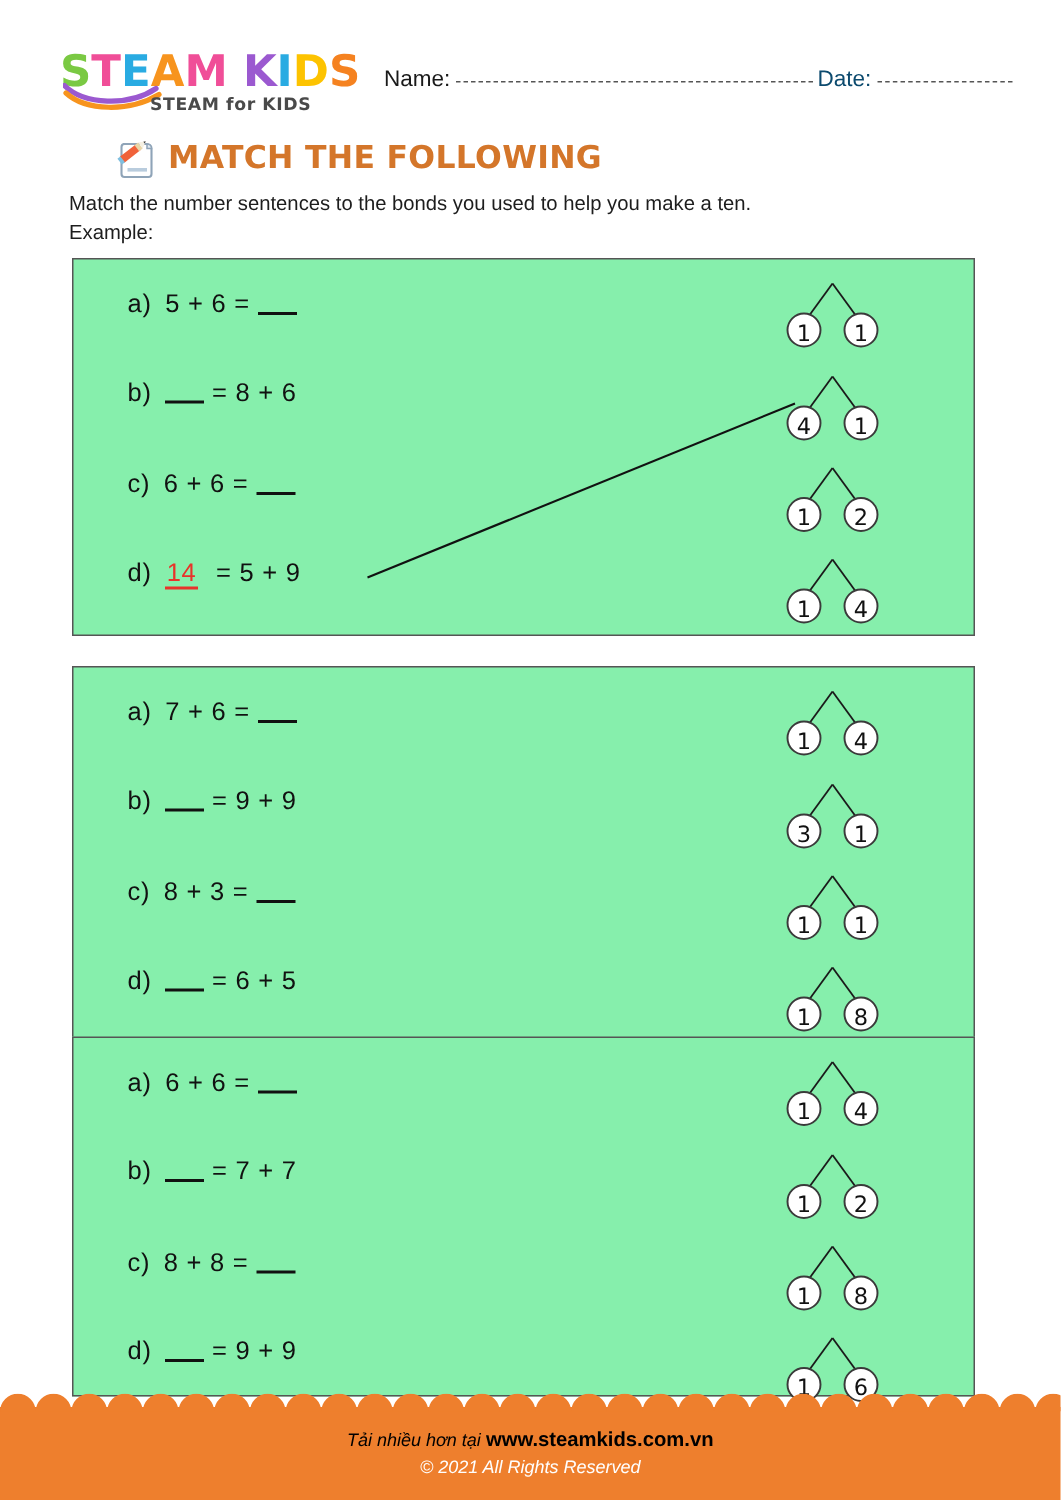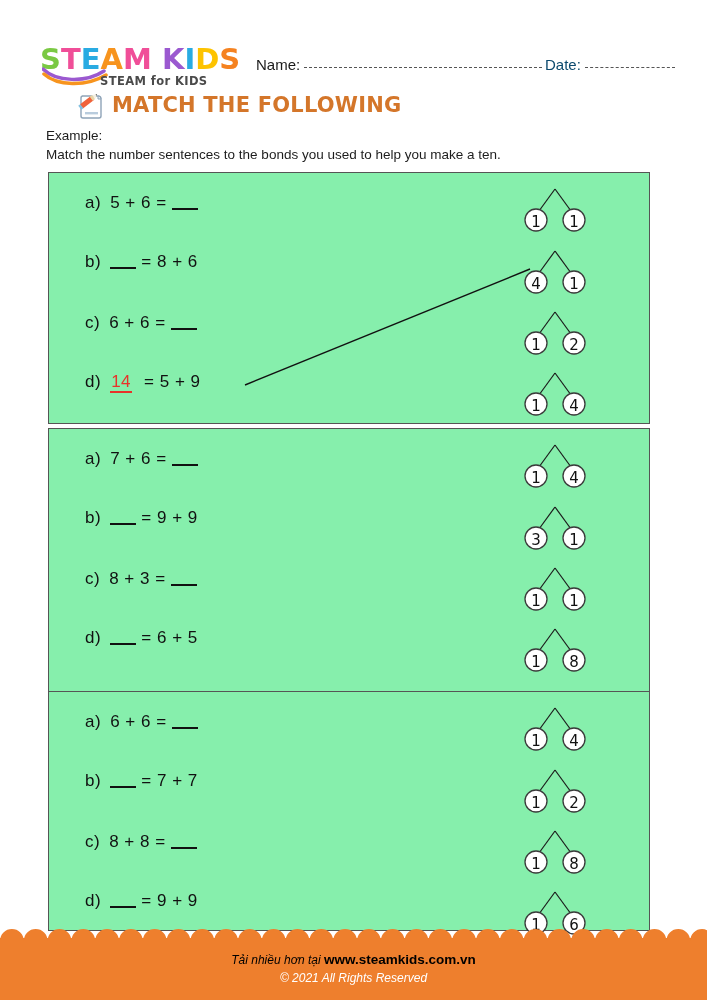--- a/index.html
+++ b/index.html
@@ -11,21 +11,21 @@
     height: 1000px;
     background: #ffffff;
     font-family: "Liberation Sans", sans-serif;
     position: relative;
     overflow: hidden;
   }
 
   
   .header {
     position: absolute;
-    left: 0; top: 12px;
+    left: 0; top: 0;
     width: 707px; height: 82px;
   }
   .logo-block {
     position: absolute;
     left: 40px; top: 32px;
     width: 185px;
   }
   .logo-word {
     font-family: "DejaVu Sans", sans-serif;
     font-weight: bold;
@@ -101,21 +101,21 @@
   
   .qbox {
     position: absolute;
     left: 48px;
     width: 602px;
     border: 1.6px solid #555555;
     box-sizing: border-box;
     background: #86efac;
   }
   #box1 { top: 172px;  height: 252px; }
-  #box2 { top: 428px;  height: 311px; }
+  #box2 { top: 444px;  height: 311px; }
   #box3 { top: 691px;  height: 240px; }
 
   .prob {
     position: absolute;
     left: 36px;
     font-size: 17px;
     color: #111;
     white-space: nowrap;
     letter-spacing: 0.5px;
   }
@@ -230,22 +230,22 @@
       <rect x="16.5" y="9" width="3" height="5" fill="#e8d6a8"></rect>
       <polygon points="19.5,9 24,11.5 19.5,14" fill="#f5f0e2"></polygon>
       <polygon points="22.6,10.7 24,11.5 22.6,12.3" fill="#333"></polygon>
       <rect x="2" y="9" width="2.5" height="5" fill="#7fbfe0"></rect>
     </g>
   </svg>
   <span class="title-text">MATCH THE FOLLOWING</span>
 </div>
 
 <div class="instructions">
+  <div>Match the number sentences to the bonds you used to help you make a ten.</div>
   <div>Example:</div>
-  <div>Match the number sentences to the bonds you used to help you make a ten.</div>
 </div>
 
 <div class="qbox" id="box1">
     <div class="prob" style="top: 20px;"><span class="lbl">a)</span><span>5  +  6  =</span>&nbsp;<span class="blank"></span></div>
     <div class="prob" style="top: 79px;"><span class="lbl">b)</span><span class="blank"></span>&nbsp;<span>=  8  +  6</span></div>
     <div class="prob" style="top: 140px;"><span class="lbl">c)</span><span>6  +  6  =</span>&nbsp;<span class="blank"></span></div>
     <div class="prob" style="top: 199px;"><span class="lbl">d)</span><span class="ans">14</span><span class="ansgap"></span><span>=  5  +  9</span></div>
     <div class="bond" style="left: 470px; top: 14px;">
       <svg viewBox="0 0 72 46" width="72" height="46">
         <line x1="36" y1="2" x2="20" y2="24" stroke="#1a1a1a" stroke-width="1.2"></line>

